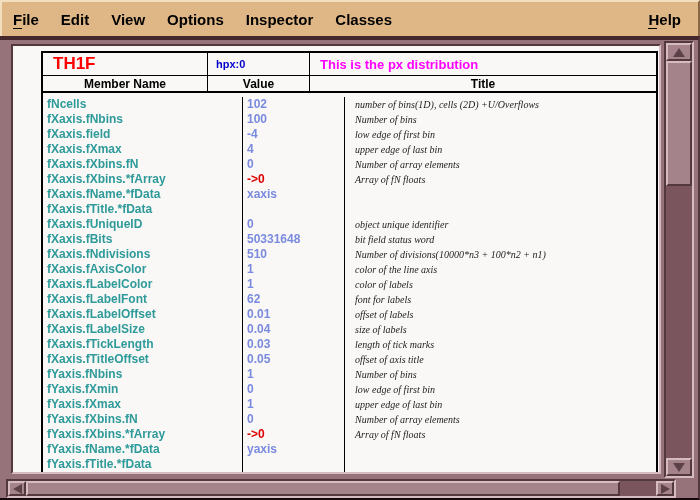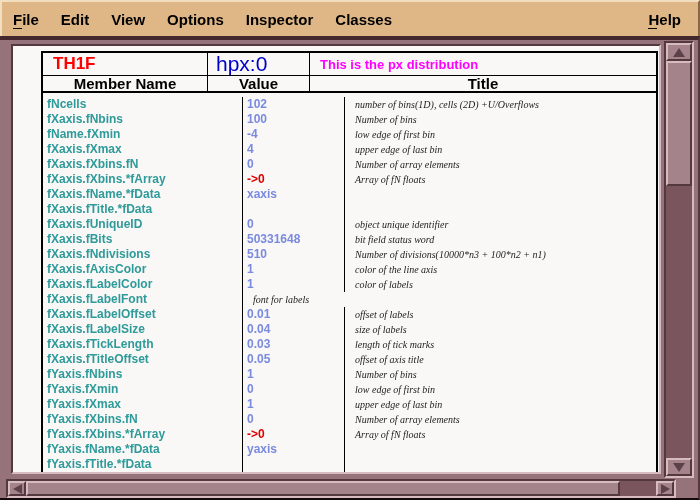--- a/index.html
+++ b/index.html
@@ -52,24 +52,24 @@
     border-top:2px solid var(--border_black);
     border-left:2px solid var(--border_black);
     border-right:2px solid var(--border_black);
     background:var(--panel_bg);
     overflow:hidden;
     margin-left:28px;
   }
   .title-row { display:flex; height:23px; border-bottom:1px solid var(--border_black); align-items:center; }
   .title-row .cell { height:100%; display:flex; align-items:center; }
   .t-class  { width:165px; border-right:1px solid var(--border_black); color:var(--class_name_red); font-weight:bold; font-size:17px; padding-left:10px; }
-  .t-name   { width:102px; border-right:1px solid var(--border_black); color:var(--object_name_blue); font-weight:normal; font-size:21px; padding-left:8px; }
+  .t-name   { width:102px; border-right:1px solid var(--border_black); color:var(--object_name_blue); font-weight:bold; font-size:11px; padding-left:8px; }
   .t-title  { flex:1; color:var(--object_title_magenta); font-weight:bold; font-size:13px; padding-left:10px; white-space:nowrap; }
 
-  .colhead-row { display:flex; height:17px; border-bottom:2px solid var(--border_black); font-size:15px; font-weight:bold; color:#000;text-align:right; }
+  .colhead-row { display:flex; height:17px; border-bottom:2px solid var(--border_black); font-size:12px; font-weight:bold; color:#000;text-align:right; }
   .colhead-row .cell { display:flex; align-items:center; justify-content:center; height:100%; }
   .ch1 { width:165px; border-right:1px solid var(--border_black); }
   .ch2 { width:102px; border-right:1px solid var(--border_black); }
   .ch3 { flex:1; }
 
   .table-rows { position:absolute; top:44px; left:0; right:0; bottom:0; overflow:hidden; }
   .trow { display:flex; height:15px; line-height:15px; white-space:nowrap; }
   .trow .c1 { width:200px; border-right:1px solid var(--border_black); color:var(--member_name); font-weight:bold; font-size:12px; padding-left:4px; overflow:hidden; }
   .trow .c2 { width:102px; border-right:1px solid var(--border_black); color:var(--value_blue); font-weight:bold; font-size:12px; padding-left:4px; overflow:hidden; }
   .trow .c2.red { color:var(--value_red); }
@@ -153,21 +153,21 @@
           <div class="c1">fNcells</div>
           <div class="c2">102</div>
           <div class="c3">number of bins(1D), cells (2D) +U/Overflows</div>
         </div>
         <div class="trow">
           <div class="c1">fXaxis.fNbins</div>
           <div class="c2">100</div>
           <div class="c3">Number of bins</div>
         </div>
         <div class="trow">
-          <div class="c1">fName.fXmin</div>
+          <div class="c1">fXaxis.field</div>
           <div class="c2">-4</div>
           <div class="c3">low edge of first bin</div>
         </div>
         <div class="trow">
           <div class="c1">fXaxis.fXmax</div>
           <div class="c2">4</div>
           <div class="c3">upper edge of last bin</div>
         </div>
         <div class="trow">
           <div class="c1">fXaxis.fXbins.fN</div>
@@ -209,20 +209,21 @@
           <div class="c2">1</div>
           <div class="c3">color of the line axis</div>
         </div>
         <div class="trow">
           <div class="c1">fXaxis.fLabelColor</div>
           <div class="c2">1</div>
           <div class="c3">color of labels</div>
         </div>
         <div class="trow">
           <div class="c1">fXaxis.fLabelFont</div>
+          <div class="c2">62</div>
           <div class="c3">font for labels</div>
         </div>
         <div class="trow">
           <div class="c1">fXaxis.fLabelOffset</div>
           <div class="c2">0.01</div>
           <div class="c3">offset of labels</div>
         </div>
         <div class="trow">
           <div class="c1">fXaxis.fLabelSize</div>
           <div class="c2">0.04</div>

